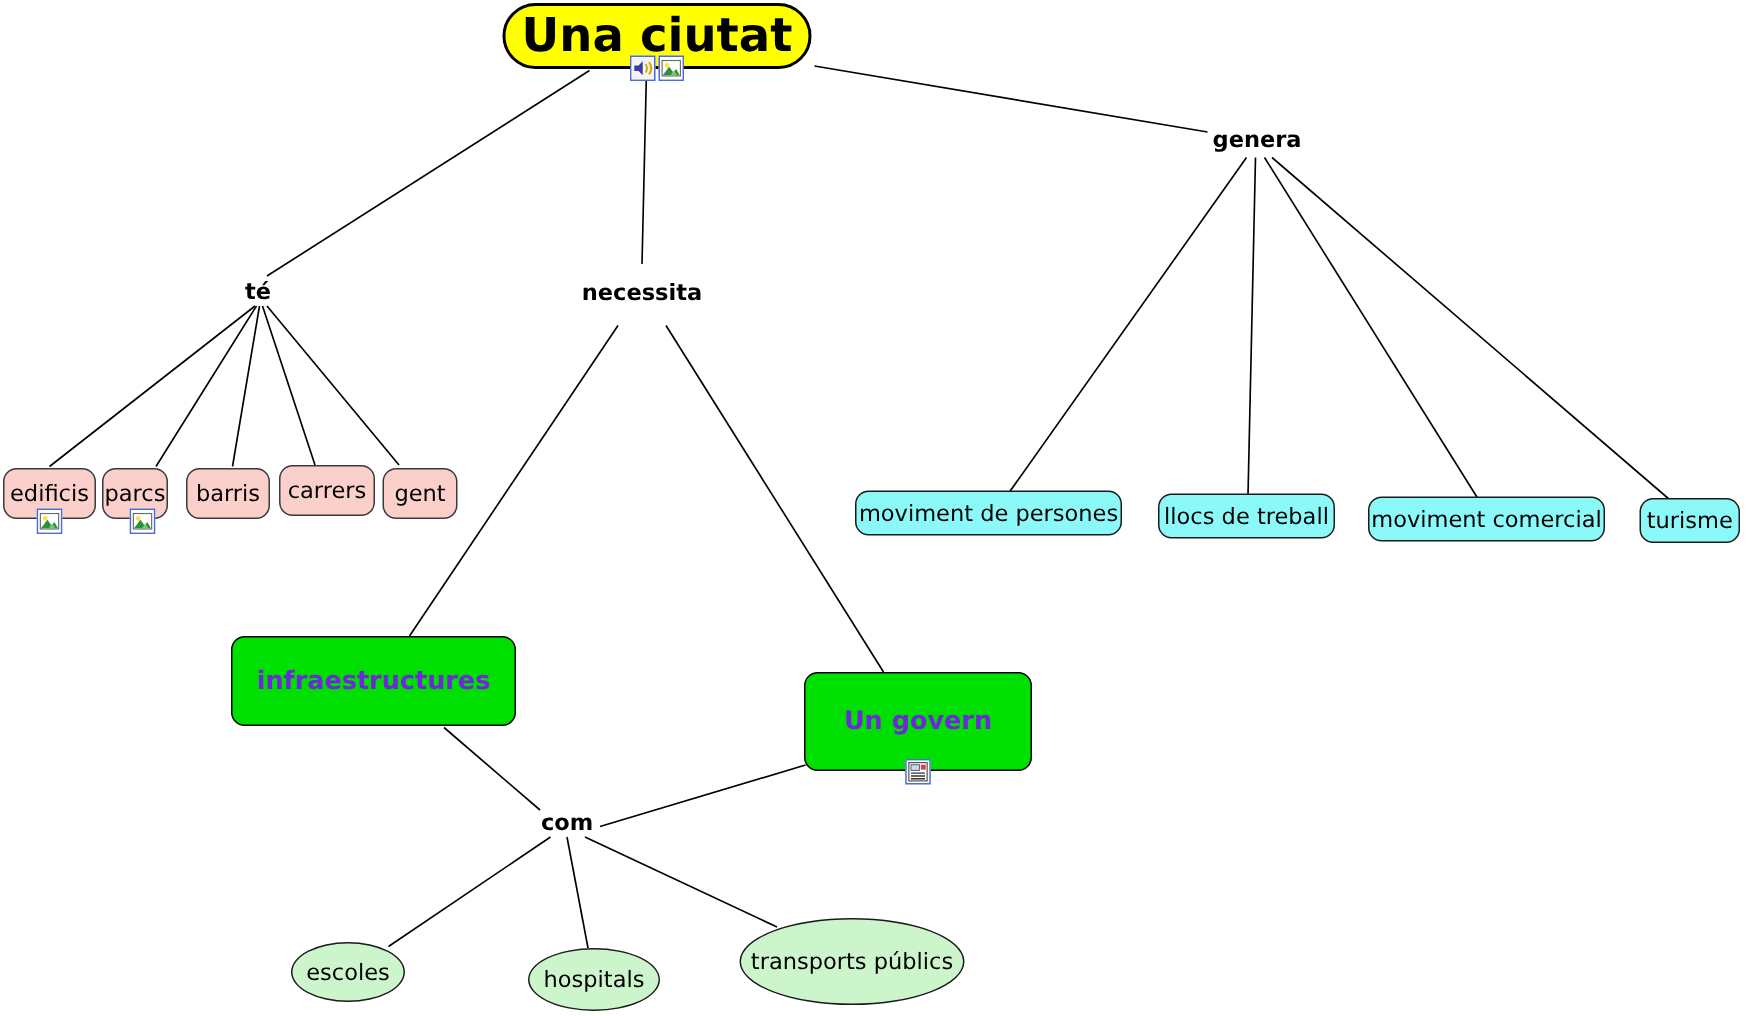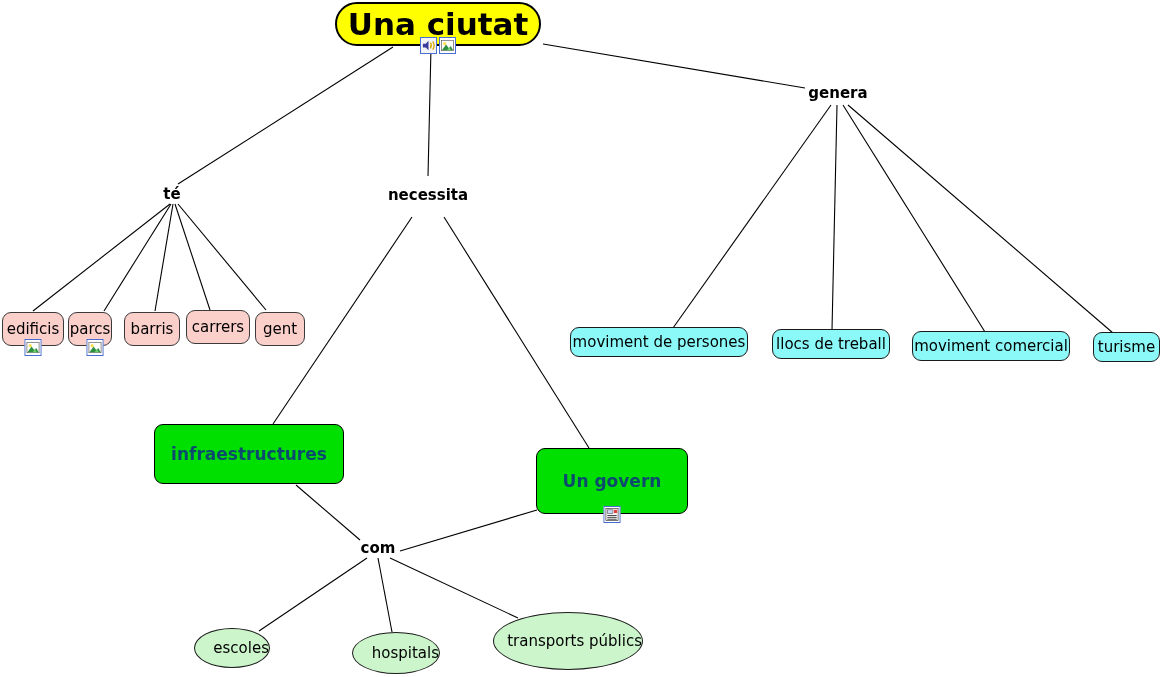--- a/index.html
+++ b/index.html
@@ -56,29 +56,28 @@
     border-radius: 9px;
     font-size: 15px;
     color: #000000;
   }
   .n-green {
     background: #00e000;
     border: 1.6px solid #000000;
     border-radius: 9px;
     font-size: 17px;
     font-weight: bold;
-    color: #0c4a6e;
+    color: #6d28d9;
   }
   .n-ellipse {
     background: #ccf5cc;
     border: 1.4px solid #1b1b1b;
     border-radius: 50%;
     font-size: 15px;
     color: #000000;
-    justify-content: flex-end;
   }
   
   .linklabel {
     position: absolute;
     font-size: 15px;
     font-weight: bold;
     color: #000000;
     white-space: nowrap;
     transform: translate(-50%, -50%);
     background: transparent;

